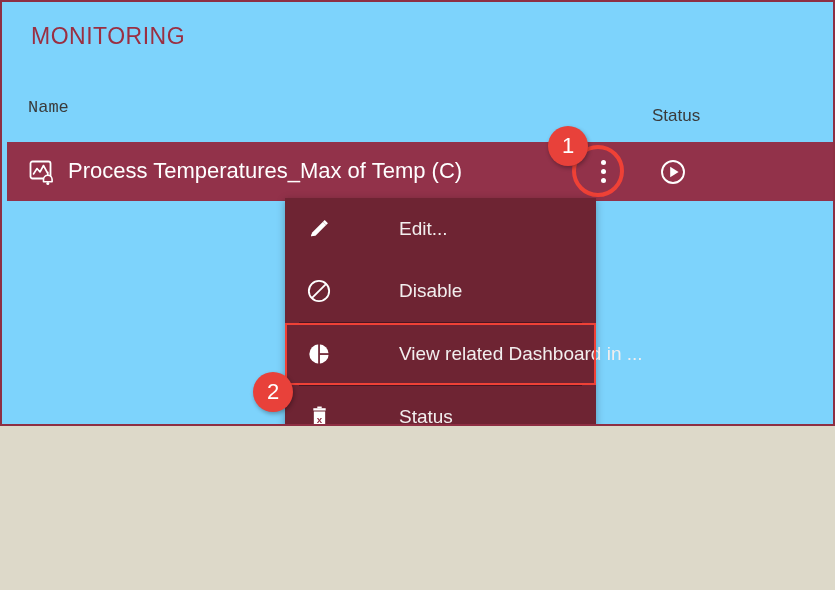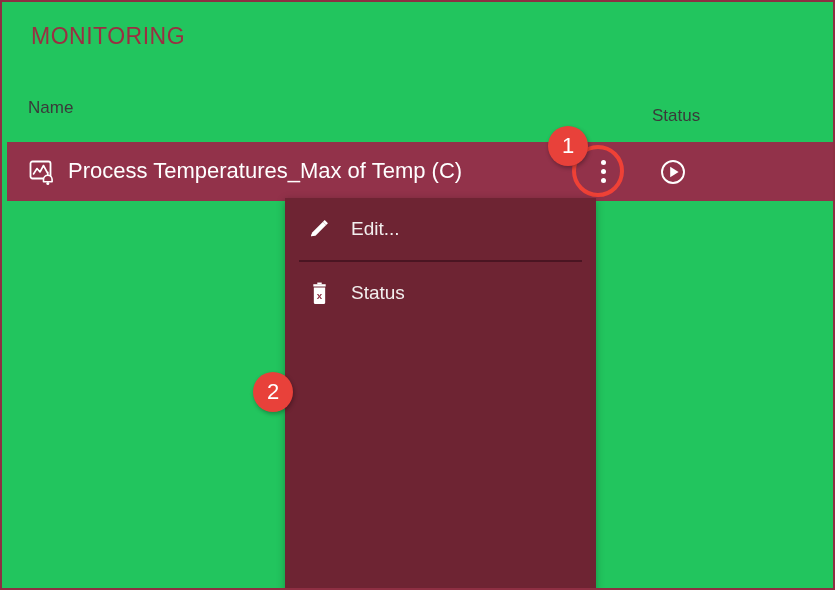--- a/index.html
+++ b/index.html
@@ -9,22 +9,22 @@
   body {
     width: 835px;
     height: 590px;
     background: #ddd9c9;
     font-family: "Liberation Sans", sans-serif;
     overflow: hidden;
   }
   #app {
     position: relative;
     width: 835px;
-    height: 590px;
-    background: #22c55e;
+    height: 426px;
+    background: #7dd3fc;
     box-sizing: border-box;
     border: 2px solid #8e2f43;
     overflow: hidden;
   }
 
   
   .page-title {
     position: absolute;
     left: 29px;
     top: 21px;
@@ -36,21 +36,21 @@
   }
 
   
   .col-head {
     position: absolute;
     font-size: 17px;
     color: #3a3a3a;
     font-weight: 400;
     white-space: nowrap;
   }
-  .col-head.name   { left: 26px;  top: 96px; }
+  .col-head.name   { left: 26px;  top: 96px; font-family: Liberation Mono, monospace; }
   .col-head.status { left: 650px; top: 96px; margin-top: 8px; }
 
   
   .row {
     position: absolute;
     left: 5px;
     top: 140px;
     width: 827px;
     height: 59px;
     background: #92324a;
@@ -131,20 +131,21 @@
     margin-right: 19px;
     flex: 0 0 auto;
     display: flex;
     align-items: center;
     justify-content: center;
   }
   .menu-item .mi-label {
     font-size: 19px;
     color: #f2eeee;
     white-space: nowrap;
+    margin-left: 48px;
   }
   .menu-sep {
     height: 1px;
     background: #4a1522;
     margin: 0 14px;
   }
   .menu-item.highlight {
     outline: 2px solid #ef4136;
     outline-offset: -2px;
   }
@@ -213,23 +214,42 @@
         <svg viewBox="0 0 24 24" width="23" height="23">
           <path d="M3.2 19.0 L4.4 15.2 L15.6 4.0 L19.0 7.4 L7.8 18.6 z" fill="#ffffff"></path>
           <path d="M15.6 4.0 L17.4 2.2 L20.8 5.6 L19.0 7.4 z" fill="#ffffff"></path>
           <path d="M3.2 19.0 L6.1 18.3 L4.0 16.2 z" fill="#ffffff"></path>
         </svg>
       </span>
       <span class="mi-label">Edit...</span>
     </div>
 
 
+    <div class="menu-item">
+      <span class="mi-icon">
+        <svg viewBox="0 0 26 26" width="24" height="24">
+          <circle cx="13" cy="13" r="11" fill="none" stroke="#ffffff" stroke-width="2"></circle>
+          <line x1="5.2" y1="20.8" x2="20.8" y2="5.2" stroke="#ffffff" stroke-width="2"></line>
+        </svg>
+      </span>
+      <span class="mi-label">Disable</span>
+    </div>
 
     <div class="menu-sep"></div>
 
+    <div class="menu-item highlight">
+      <span class="mi-icon">
+        <svg viewBox="0 0 26 26" width="24" height="24">
+          <circle cx="13" cy="13" r="10.5" fill="#ffffff"></circle>
+          <rect x="12.1" y="2.0" width="1.9" height="22" fill="#6e2433"></rect>
+          <rect x="13.6" y="12.1" width="11" height="1.9" fill="#6e2433"></rect>
+        </svg>
+      </span>
+      <span class="mi-label">View related Dashboard in ...</span>
+    </div>
 
 
     <div class="menu-sep"></div>
 
     <div class="menu-item">
       <span class="mi-icon">
         <svg viewBox="0 0 26 26" width="23" height="23">
           <rect x="6" y="2.5" width="14" height="2.6" fill="#ffffff"></rect>
           <rect x="10.5" y="0.6" width="5" height="2" fill="#ffffff"></rect>
           <path d="M6.6 6.2 h12.8 v17.2 a1.6 1.6 0 0 1 -1.6 1.6 h-9.6 a1.6 1.6 0 0 1 -1.6 -1.6 z" fill="#ffffff"></path>

